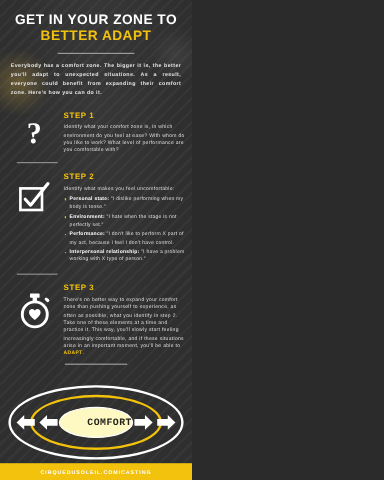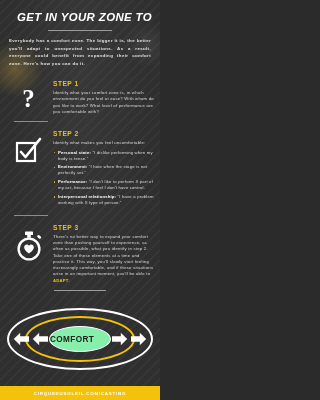--- a/index.html
+++ b/index.html
@@ -59,22 +59,21 @@
     background: radial-gradient(circle, rgba(255,255,255,0.07), rgba(255,255,255,0) 70%);
     z-index: 1;
     pointer-events: none;
   }
 
   .content { position: relative; z-index: 2; }
 
   
   .header {
     padding: 11px 8px 0 8px;
-    text-align: right;
-    font-style: italic;
+    text-align: center;
   }
   .title-line {
     color: #ffffff;
     font-weight: bold;
     font-size: 11.4px;
     line-height: 13.4px;
     letter-spacing: 0.4px;
     text-transform: uppercase;
     white-space: nowrap;
   }
@@ -206,25 +205,26 @@
     border: 2.6px solid #ffffff;
   }
   .ring-mid {
     width: 110px;
     height: 46px;
     border: 2.6px solid #f2c20c;
   }
   .ring-core {
     width: 62px;
     height: 26px;
-    background: #86efac;
+    background: #fef9c3;
     border: 1.6px solid #ffffff;
     display: flex;
     align-items: center;
-    justify-content: flex-start;
+    justify-content: flex-end;
+    font-family: Liberation Mono, monospace;
   }
   .core-label {
     color: #23221c;
     font-weight: bold;
     font-size: 8.2px;
     letter-spacing: 0.4px;
   }
   .arrow {
     position: absolute;
     top: 50%;
@@ -259,20 +259,21 @@
 <div class="poster">
   <div class="texture"></div>
   <div class="vignette"></div>
   <div class="glow-left"></div>
   <div class="glow-right"></div>
 
   <div class="content">
 
     <div class="header">
       <div class="title-line">GET IN YOUR ZONE TO</div>
+      <div class="title-line accent">BETTER ADAPT</div>
       <div class="divider"></div>
     </div>
 
     <div class="intro">Everybody has a comfort zone. The bigger it is, the better you'll adapt to unexpected situations. As a result, everyone could benefit from expanding their comfort zone. Here's how you can do it.</div>
 
     <div class="steps">
 
       <div class="step">
         <div class="step-icon">
           <span class="qmark">?</span>

